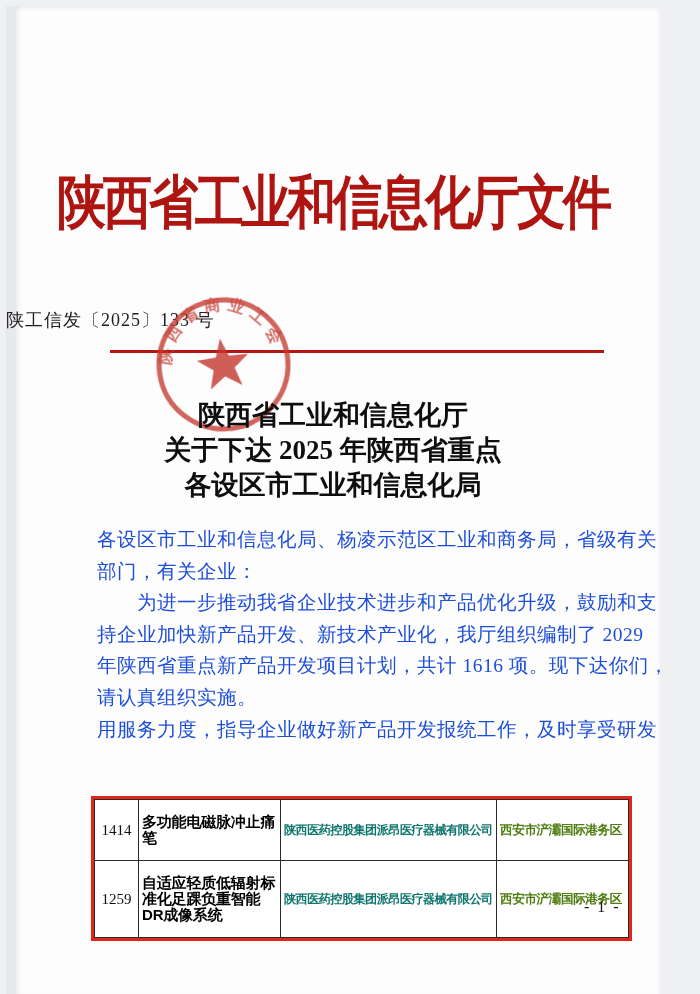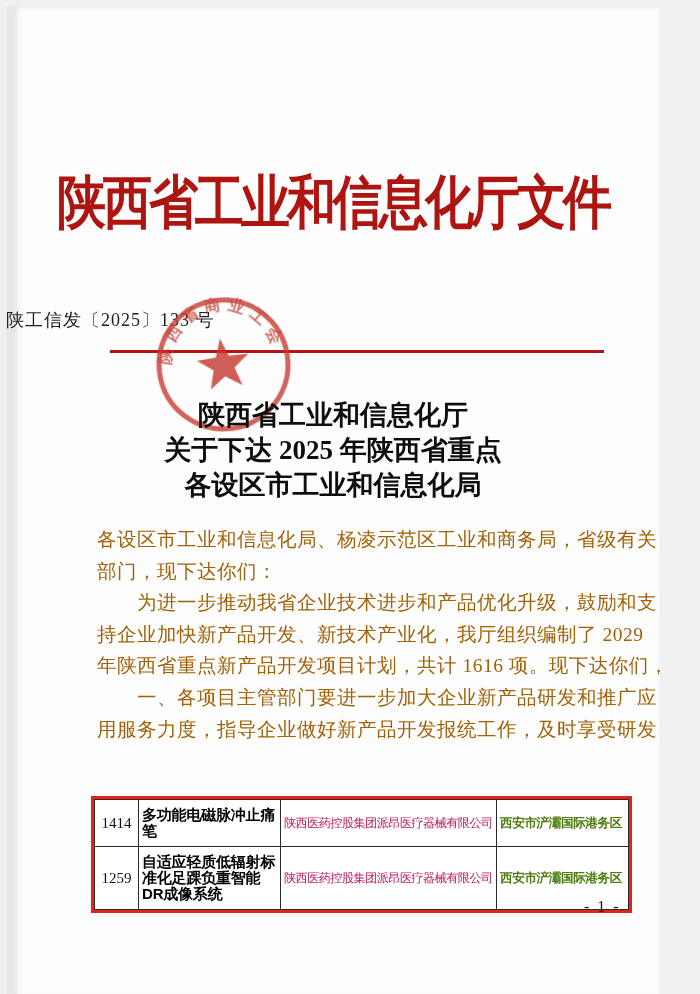--- a/index.html
+++ b/index.html
@@ -70,21 +70,21 @@
     color:#0e0e0e;
     letter-spacing:0px;
   }
   
   .body-text{
     position:absolute;
     left:91px;top:518px;
     width:520px;
     font-size:19.5px;
     line-height:31.6px;
-    color:#a16207;
+    color:#1d4ed8;
     letter-spacing:.5px;
   }
   .body-text .line{white-space:nowrap;}
   .body-text .line.indent{text-indent:40px;text-align:right;}
   
   .table-highlight{
     position:absolute;
     left:85px;top:790px;
     width:541px;
     border:3px solid #e2251b;
@@ -92,39 +92,39 @@
     box-sizing:border-box;
   }
   table.data{
     border-collapse:collapse;
     table-layout:fixed;
     width:100%;
     font-family:"Liberation Sans","DejaVu Sans",sans-serif;
   }
   table.data td{
     border:1.6px solid #2a2a2a;
-    padding:7px 3px;
+    padding:14px 3px;
     height:35px;
     vertical-align:middle;
     overflow:hidden;
     box-sizing:border-box;
   }
   td.c-no{
     width:44px;text-align:center;
     font-family:"Liberation Serif","DejaVu Serif",serif;
     font-size:15px;color:#111;
   }
   td.c-product{
     width:142px;
     font-weight:bold;font-size:15px;line-height:16px;color:#000;
     letter-spacing:-.2px;
   }
   td.c-company{
     width:216px;
-    font-weight:normal;font-size:12.2px;color:#be185d;
+    font-weight:bold;font-size:12.2px;color:#0f766e;
     letter-spacing:-.6px;white-space:nowrap;
   }
   td.c-district{
     font-weight:bold;font-size:12.6px;color:#4d7c0f;
     letter-spacing:-.4px;white-space:nowrap;
   }
   
   .page-number{
     position:absolute;
     left:578px;top:892px;
@@ -156,25 +156,25 @@
   </svg>
 
   <div class="doc-heading">
     <div>陕西省工业和信息化厅</div>
     <div>关于下达 2025 年陕西省重点</div>
     <div>各设区市工业和信息化局</div>
   </div>
 
   <div class="body-text">
     <div class="line">各设区市工业和信息化局、杨凌示范区工业和商务局，省级有关</div>
-    <div class="line">部门，现下达你们：</div>
+    <div class="line">部门，有关企业：</div>
     <div class="line indent">为进一步推动我省企业技术进步和产品优化升级，鼓励和支</div>
     <div class="line">持企业加快新产品开发、新技术产业化，我厅组织编制了 2029</div>
     <div class="line">年陕西省重点新产品开发项目计划，共计 1616 项。现下达你们，</div>
-    <div class="line indent">一、各项目主管部门要进一步加大企业新产品研发和推广应</div>
+    <div class="line">请认真组织实施。</div>
     <div class="line">用服务力度，指导企业做好新产品开发报统工作，及时享受研发</div>
   </div>
 
   <div class="table-highlight">
     <table class="data">
       <tbody>
         <tr>
           <td class="c-no">1414</td>
           <td class="c-product">多功能电磁脉冲止痛笔</td>
           <td class="c-company">陕西医药控股集团派昂医疗器械有限公司</td>

